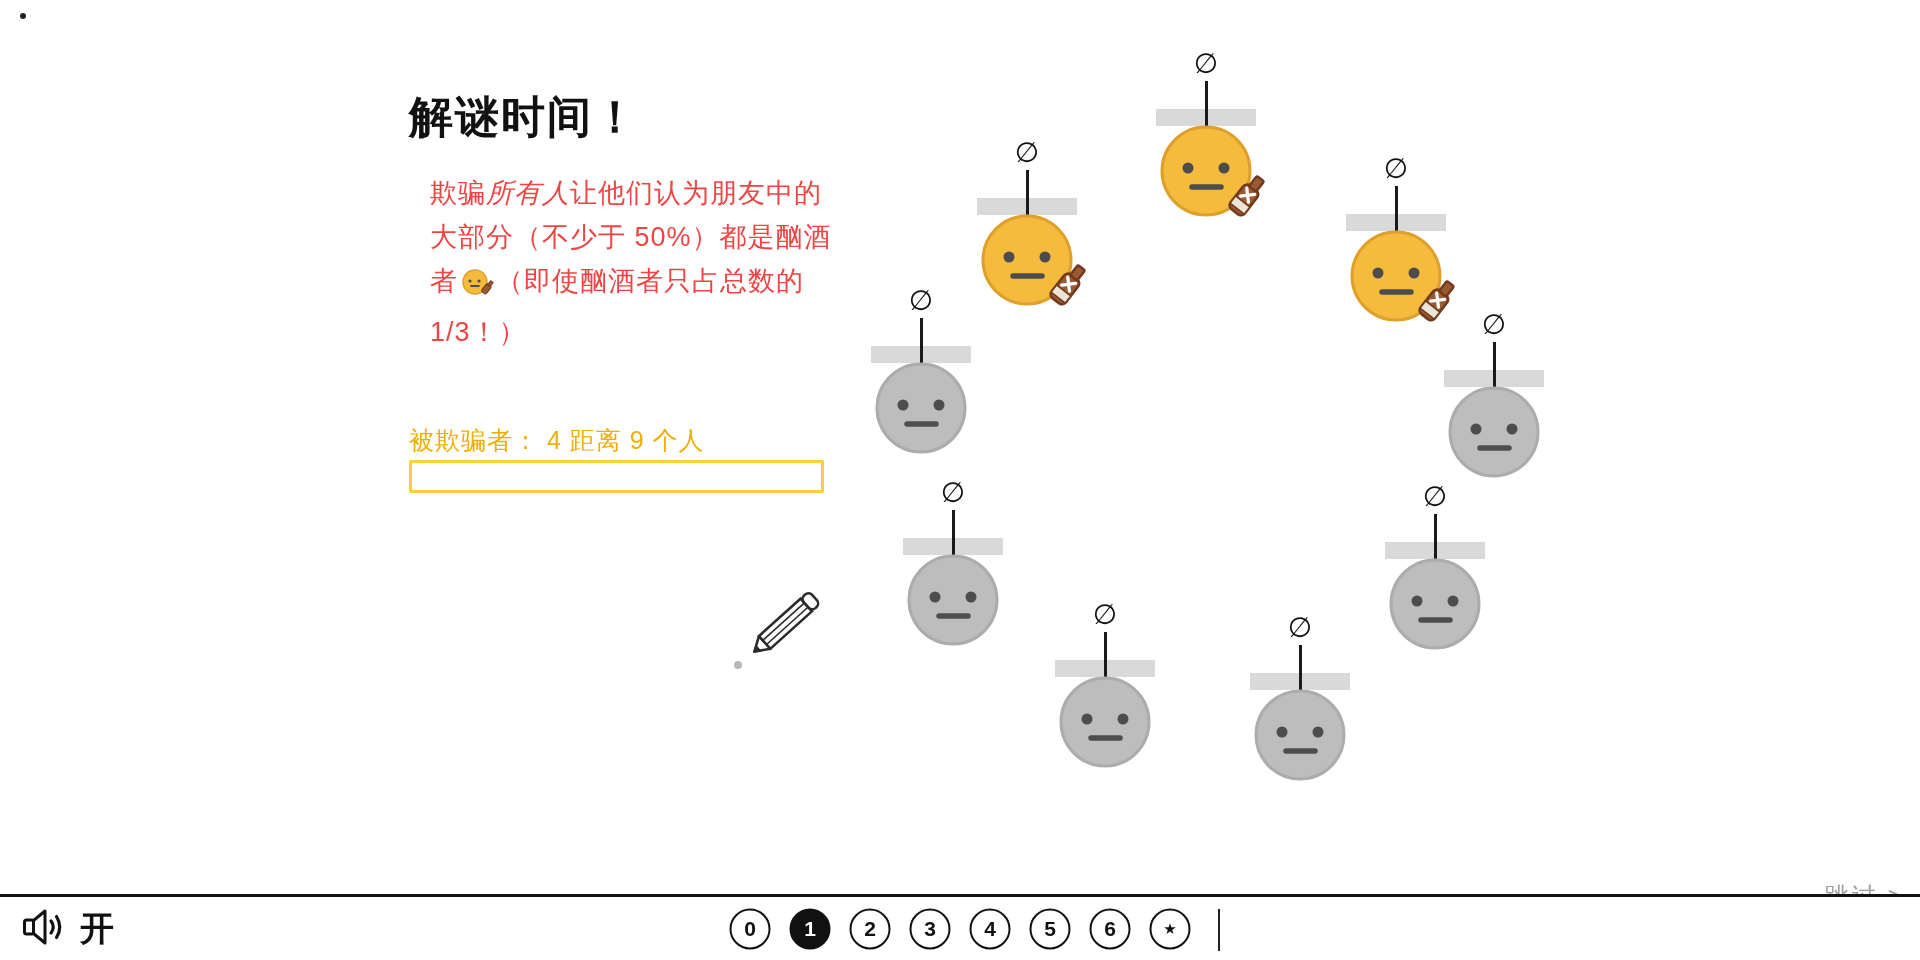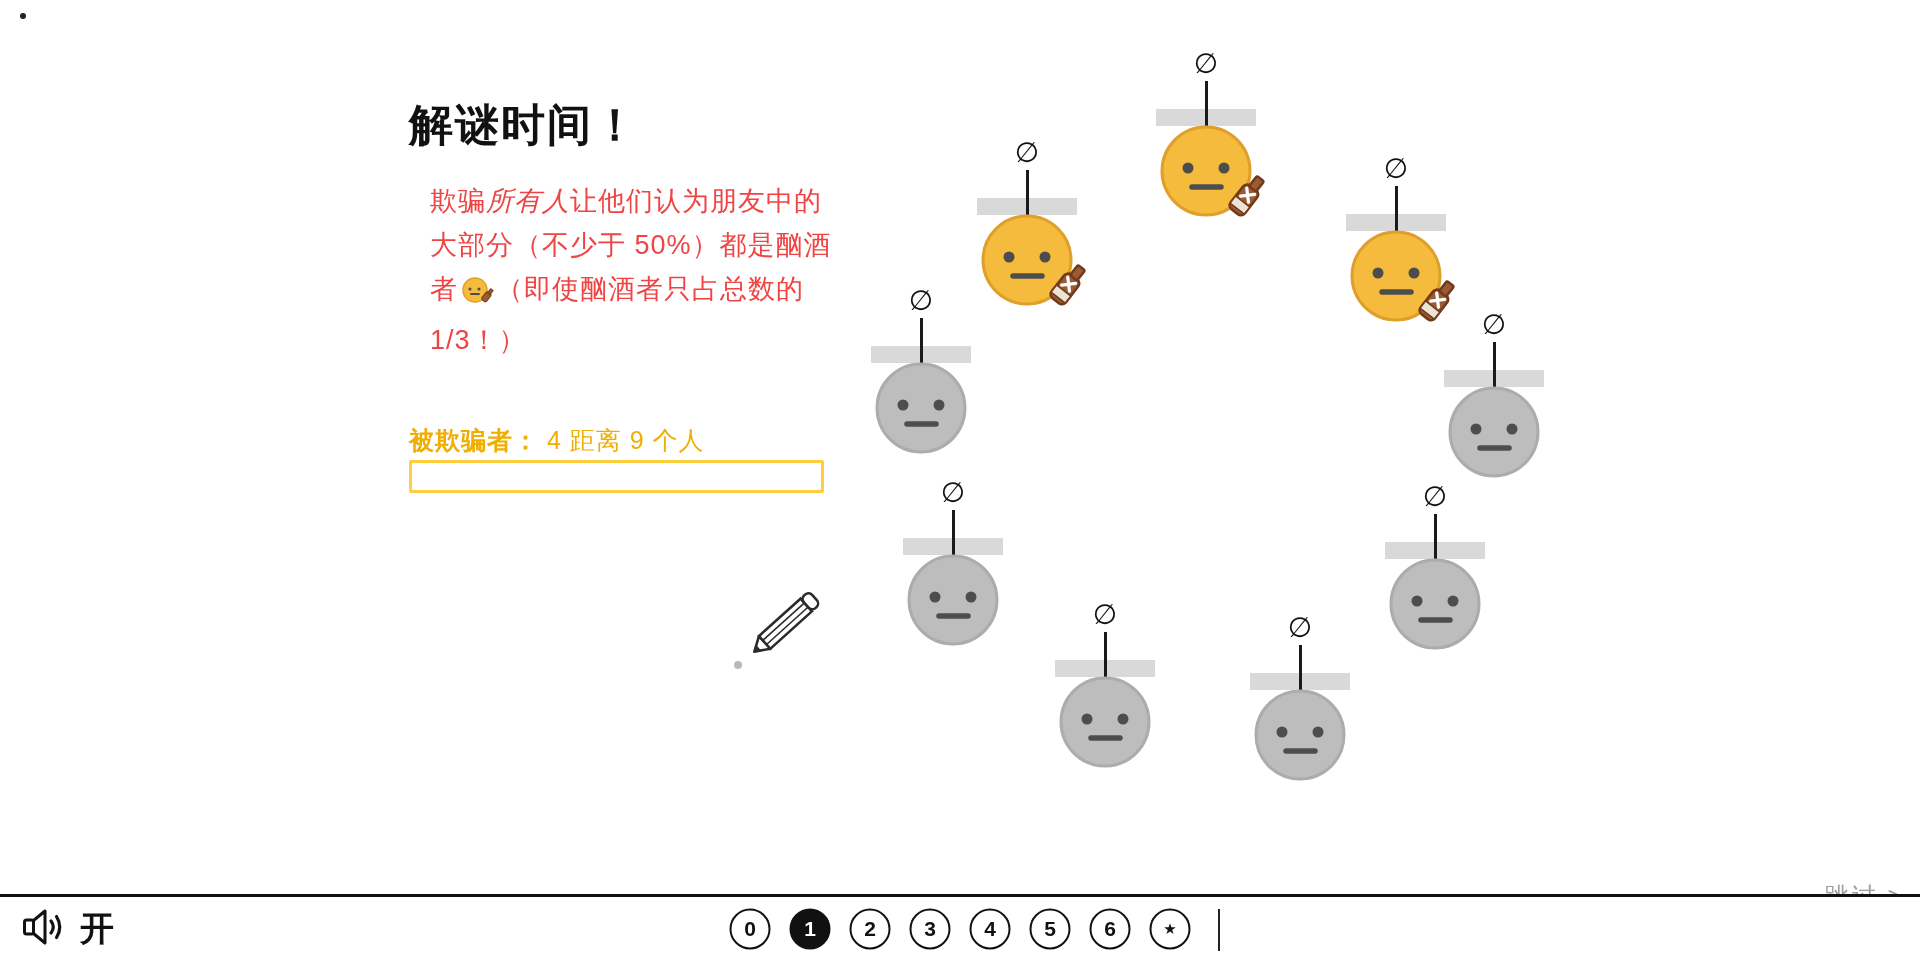--- a/index.html
+++ b/index.html
@@ -15,40 +15,40 @@
 
   
   .corner-dot {
     position: absolute; left: 20px; top: 13px;
     width: 6px; height: 6px; border-radius: 50%;
     background: #222;
   }
 
   
   .panel {
-    position: absolute; left: 409px; top: 96px; width: 430px;
+    position: absolute; left: 409px; top: 88px; width: 430px;
   }
   .panel-title {
     font-size: 44px; font-weight: 900; letter-spacing: 2px;
     color: #111; margin-bottom: 24px;
   }
   .panel-body {
     font-size: 27px; line-height: 1.63; color: #ef4444;
     letter-spacing: 1px;
     margin-left: 21px;
   }
   .panel-body .italic { font-style: italic; }
   .mini-peep { display: inline-block; vertical-align: -7px; margin: 0 3px; }
 
   .fooled-line {
     position: absolute; left: 409px; top: 424px;
     font-size: 25px; letter-spacing: 1px;
     color: var(--fooled-text, #efae00);
   }
-  .fooled-line .lbl { font-weight: 700; }
+  .fooled-line .lbl { font-weight: 400; }
   .fooled-box {
     position: absolute; left: 409px; top: 460px;
     width: 415px; height: 33px;
     border: 3px solid var(--progress-border, #ffce3d);
     border-radius: 2px; background: #fff;
   }
 
   .pencil-wrap { position: absolute; left: 732px; top: 583px; }
 
   

